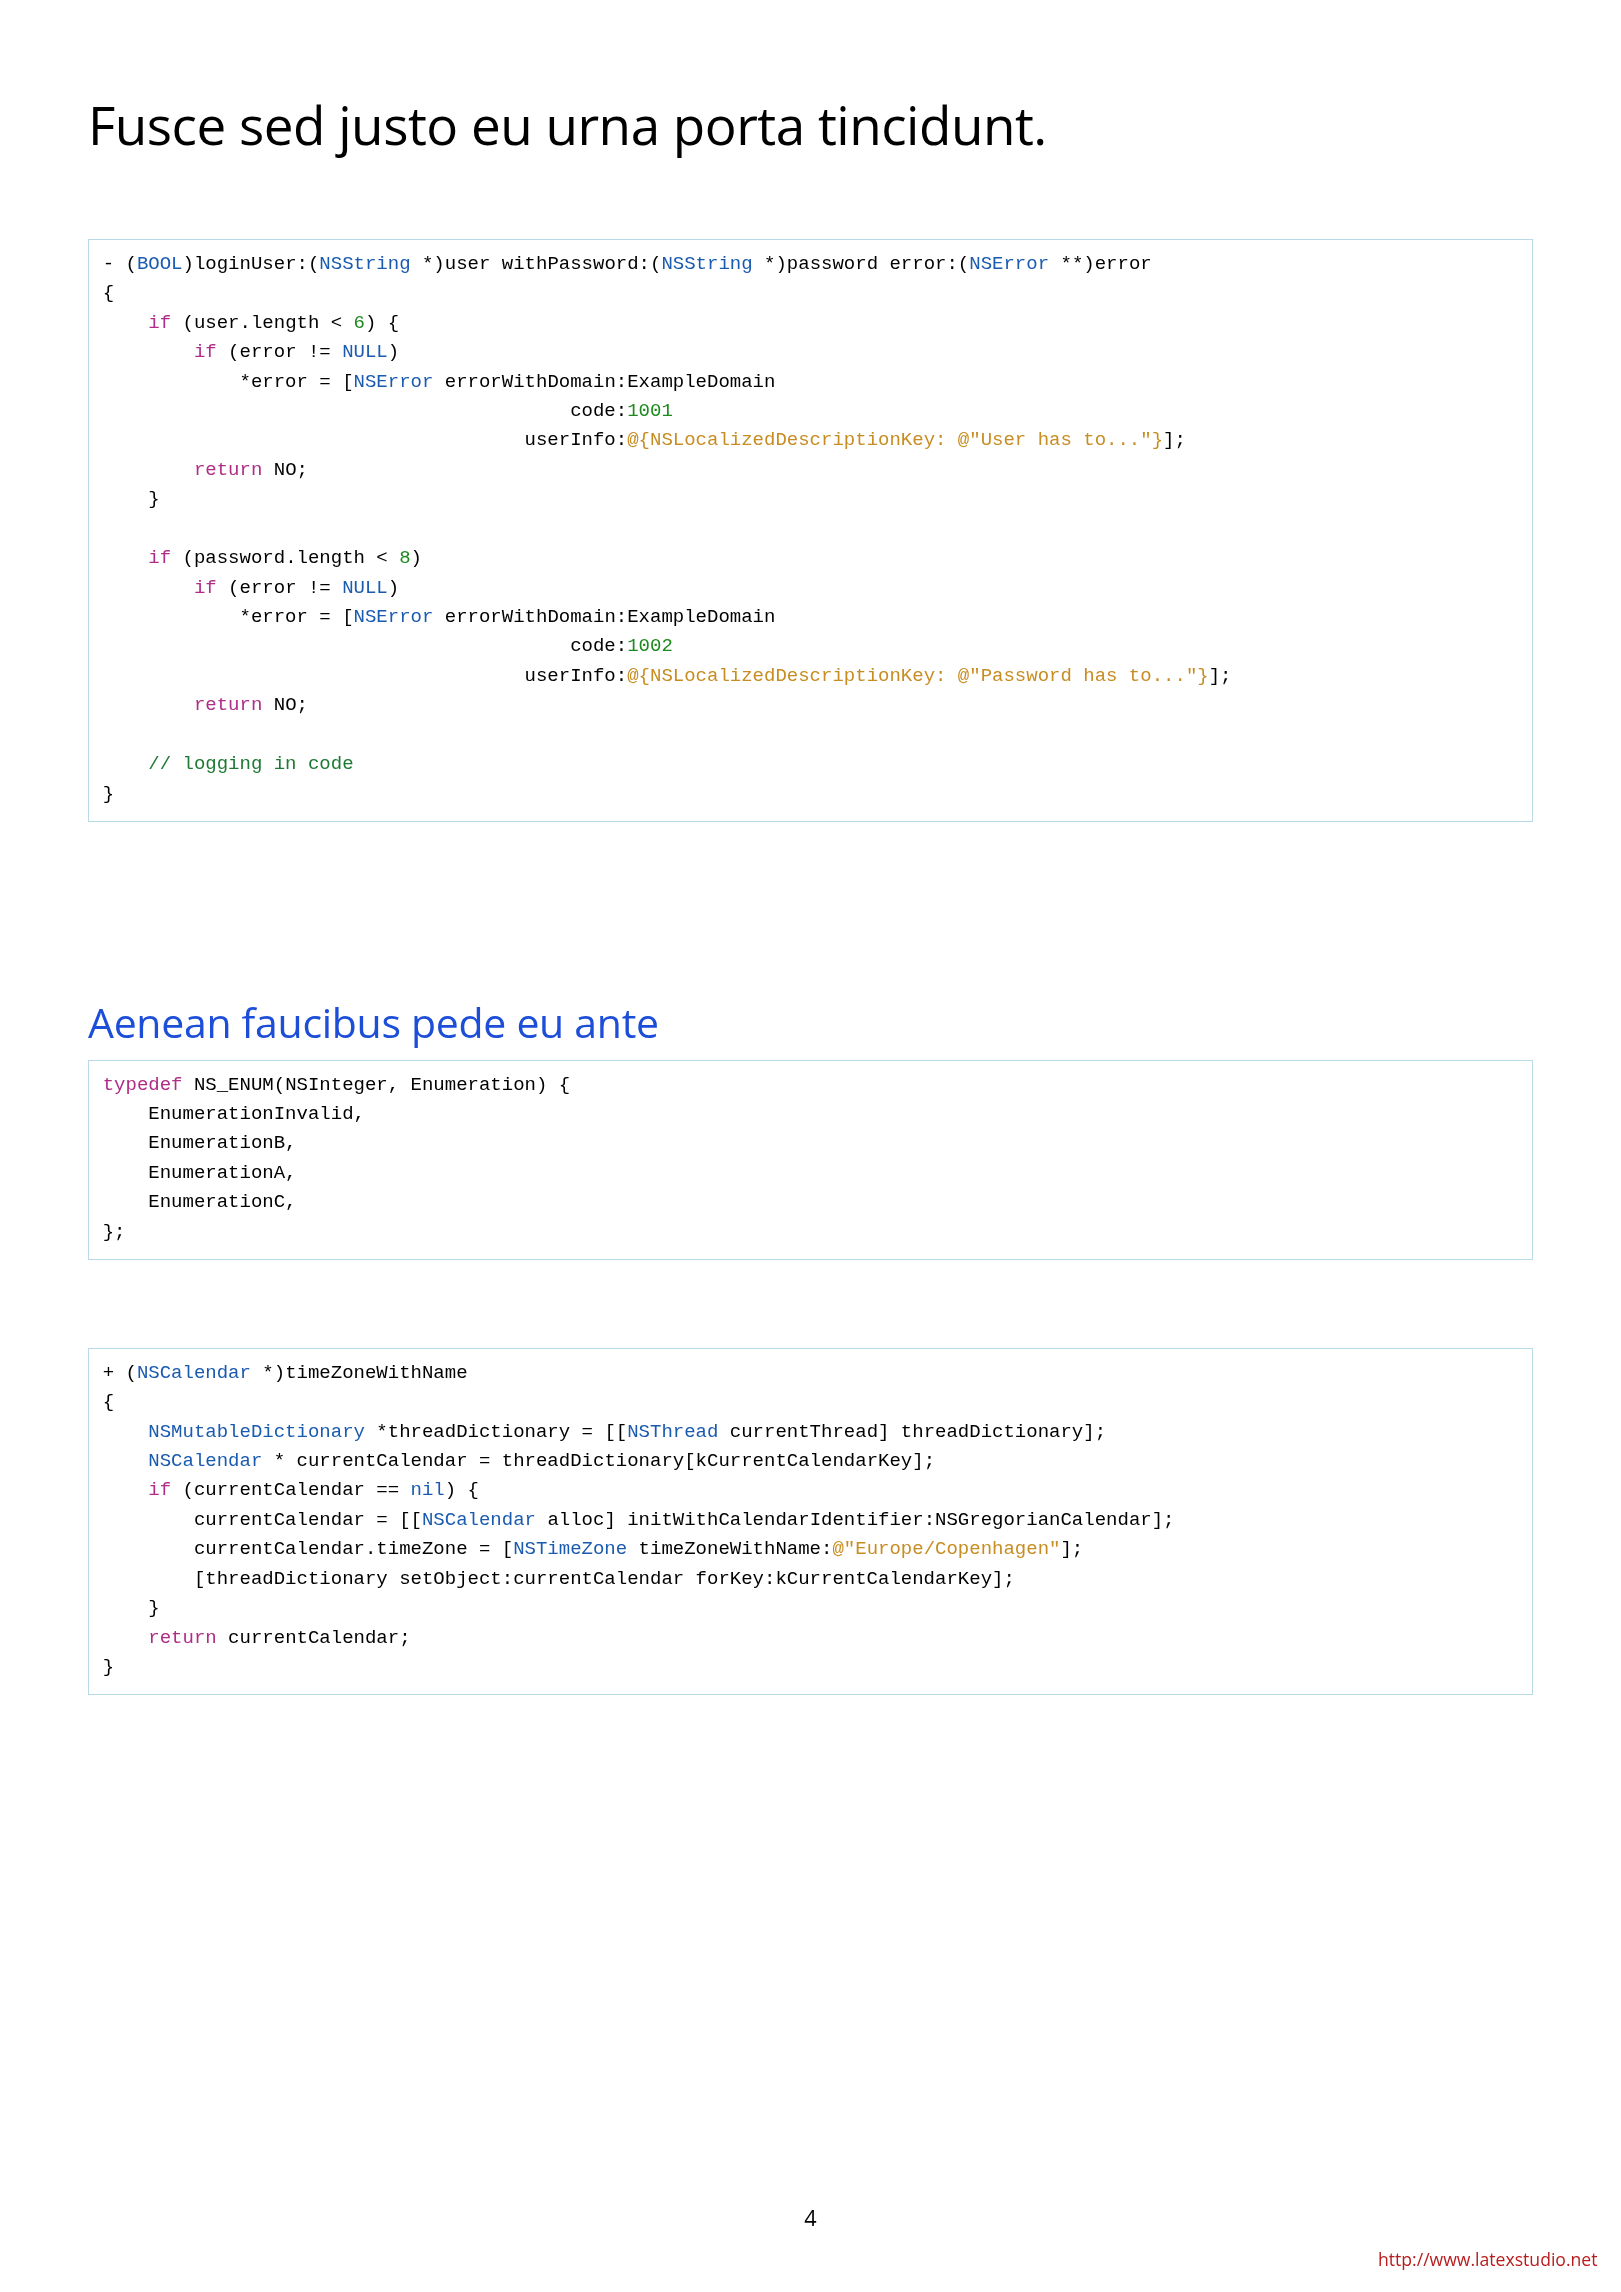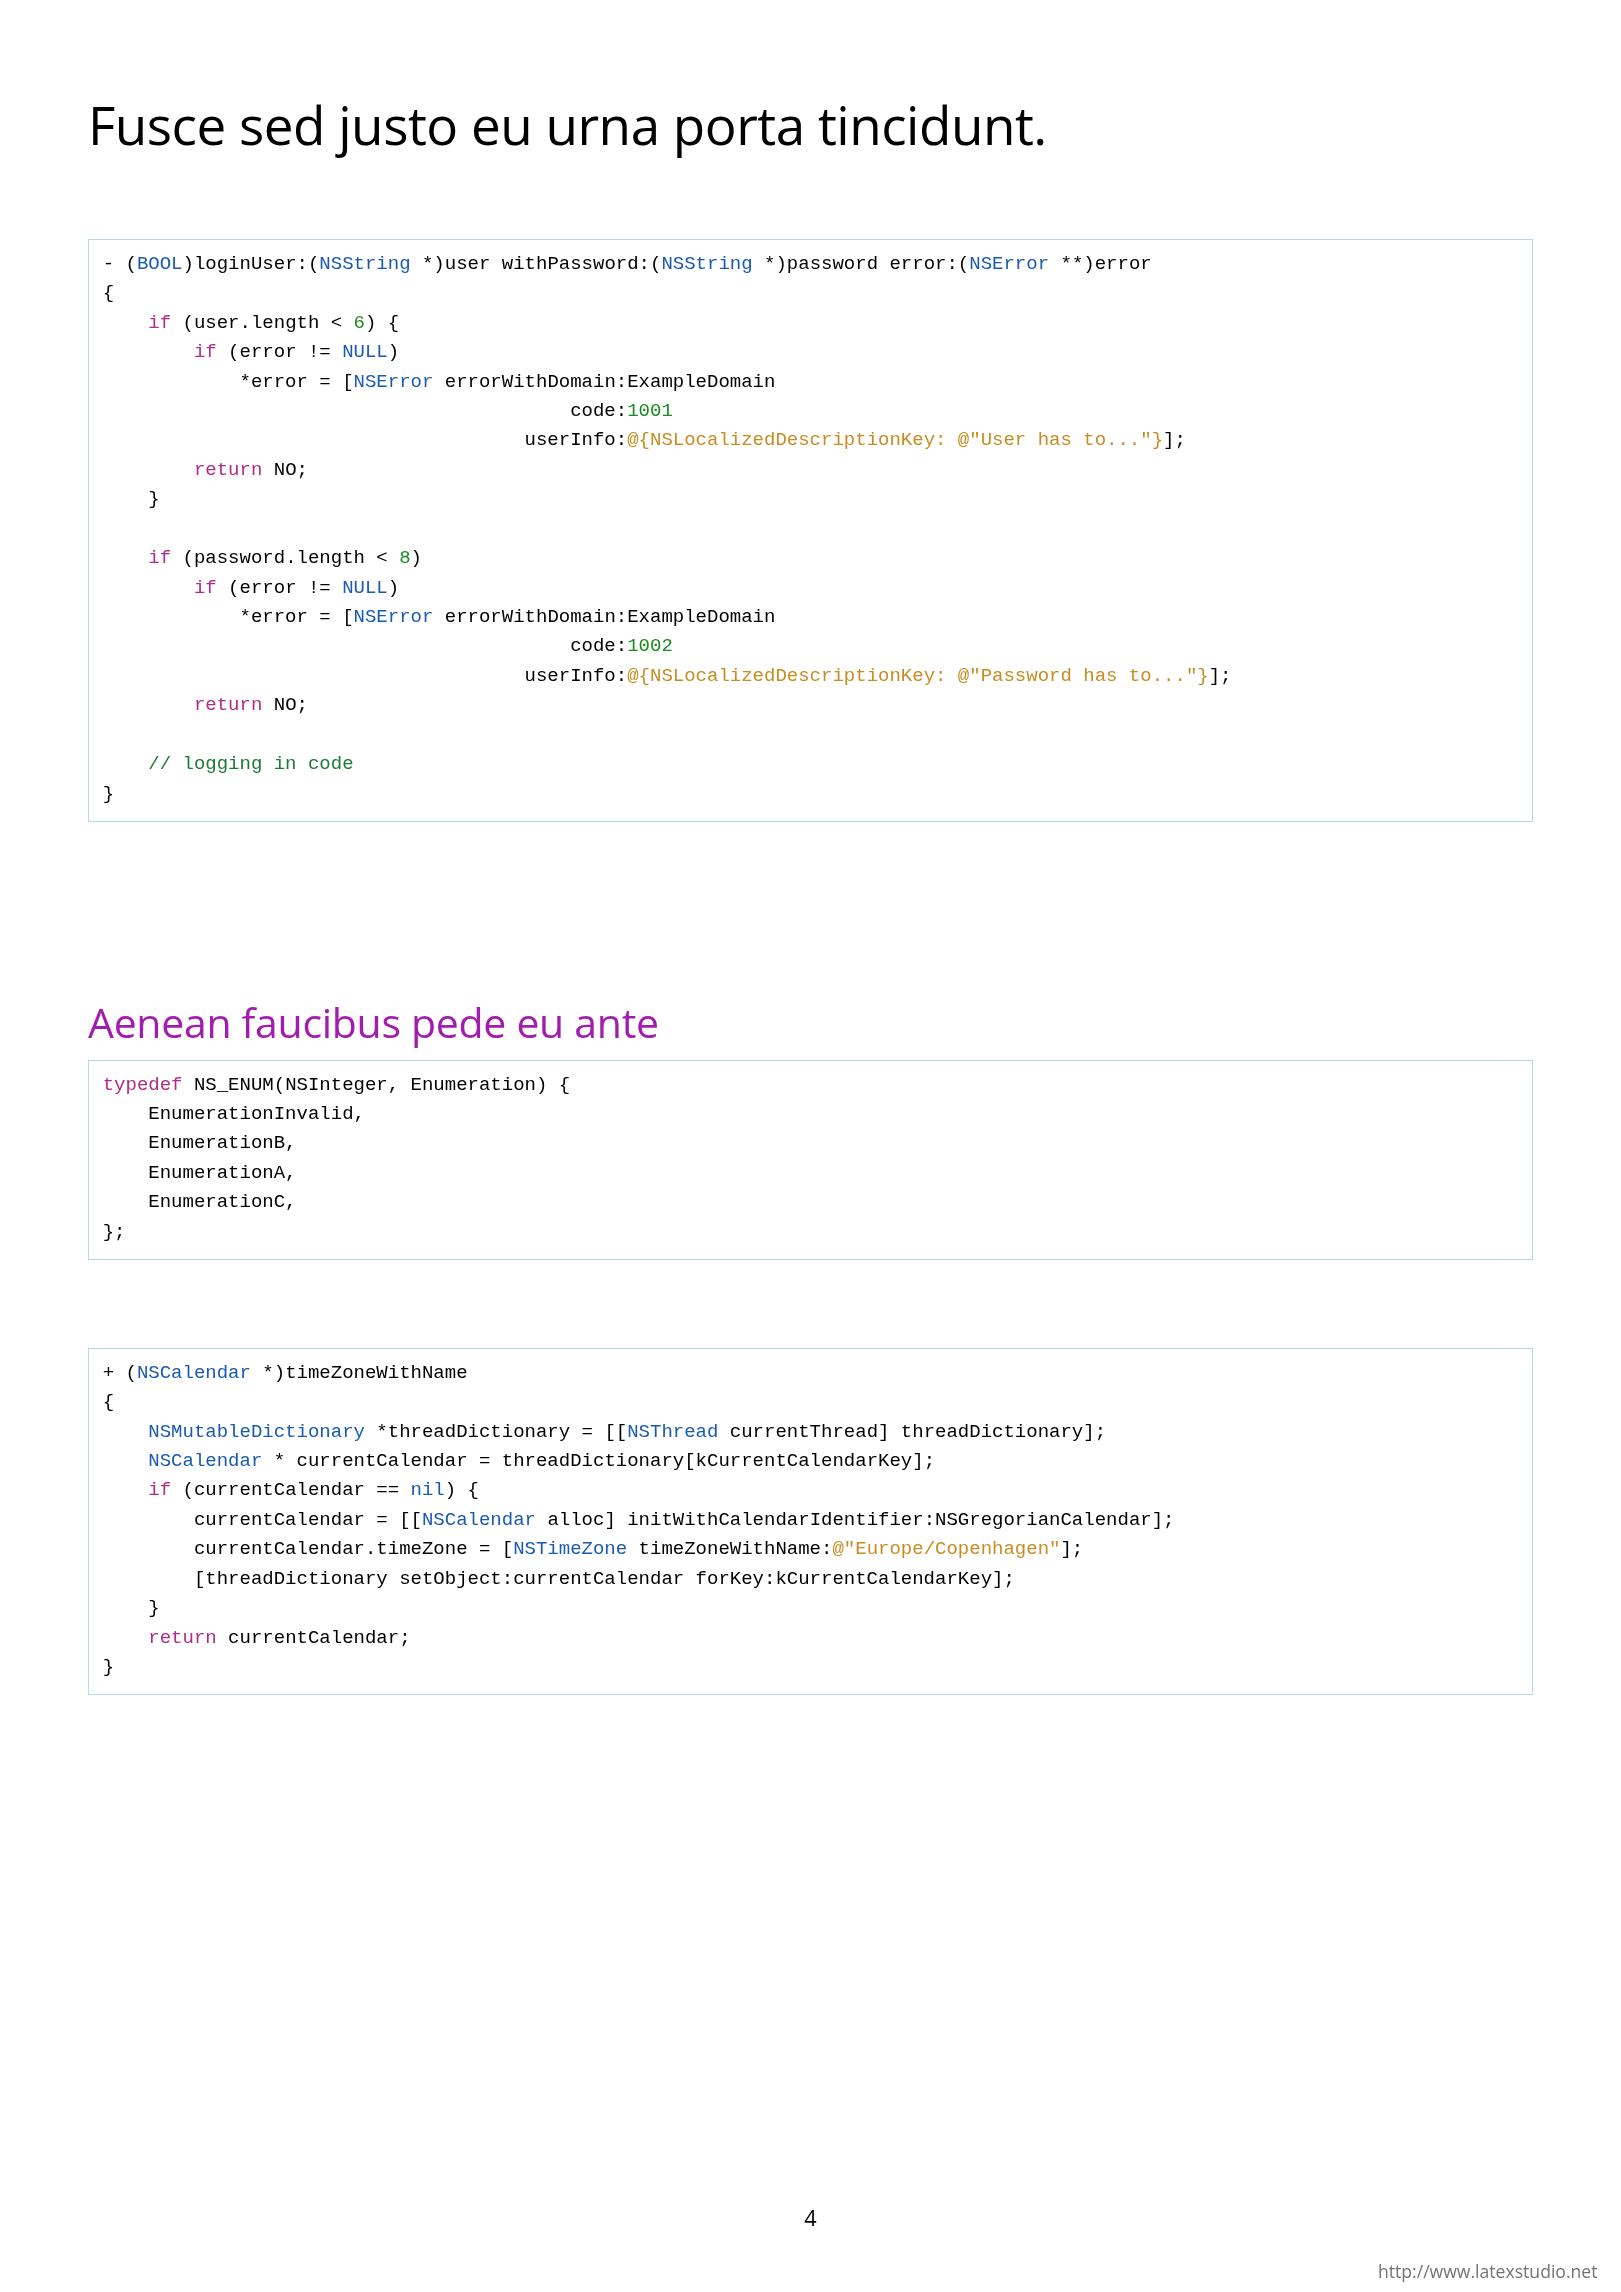--- a/index.html
+++ b/index.html
@@ -21,21 +21,21 @@
     font-size: 53px;
     font-weight: 400;
     margin: 0 0 78px 0;
     color: #000;
     letter-spacing: -0.5px;
   }
   h2.section-heading {
     font-size: 41px;
     font-weight: 400;
     margin: 0 0 9.8px 0;
-    color: #a21caf;
+    color: #1d4ed8;
     letter-spacing: -0.3px;
   }
   h3.subsection-heading {
     font-size: 29px;
     font-weight: 400;
     margin: 0 0 7.8px 0;
     color: #1a5490;
   }
   .code-block {
     border: 1px solid #b8d9e8;
@@ -54,24 +54,24 @@
     position: absolute;
     bottom: 61px;
     left: 0;
     right: 0;
     text-align: center;
     font-size: 21.6px;
     color: #000;
   }
   .footer-url {
     position: absolute;
-    bottom: 10px;
+    bottom: 22px;
     right: 23.5px;
     font-size: 17.6px;
-    color: #737373;
+    color: #b91c1c;
   }
   
   .tk-type   { color: #1a5bb0; }   
   .tk-kw     { color: #b02c87; }   
   .tk-num    { color: #1d8a1d; }   
   .tk-str    { color: #c88d22; }   
   .tk-cm     { color: #1d7a33; }   
 </style>
 </head>
 <body>

